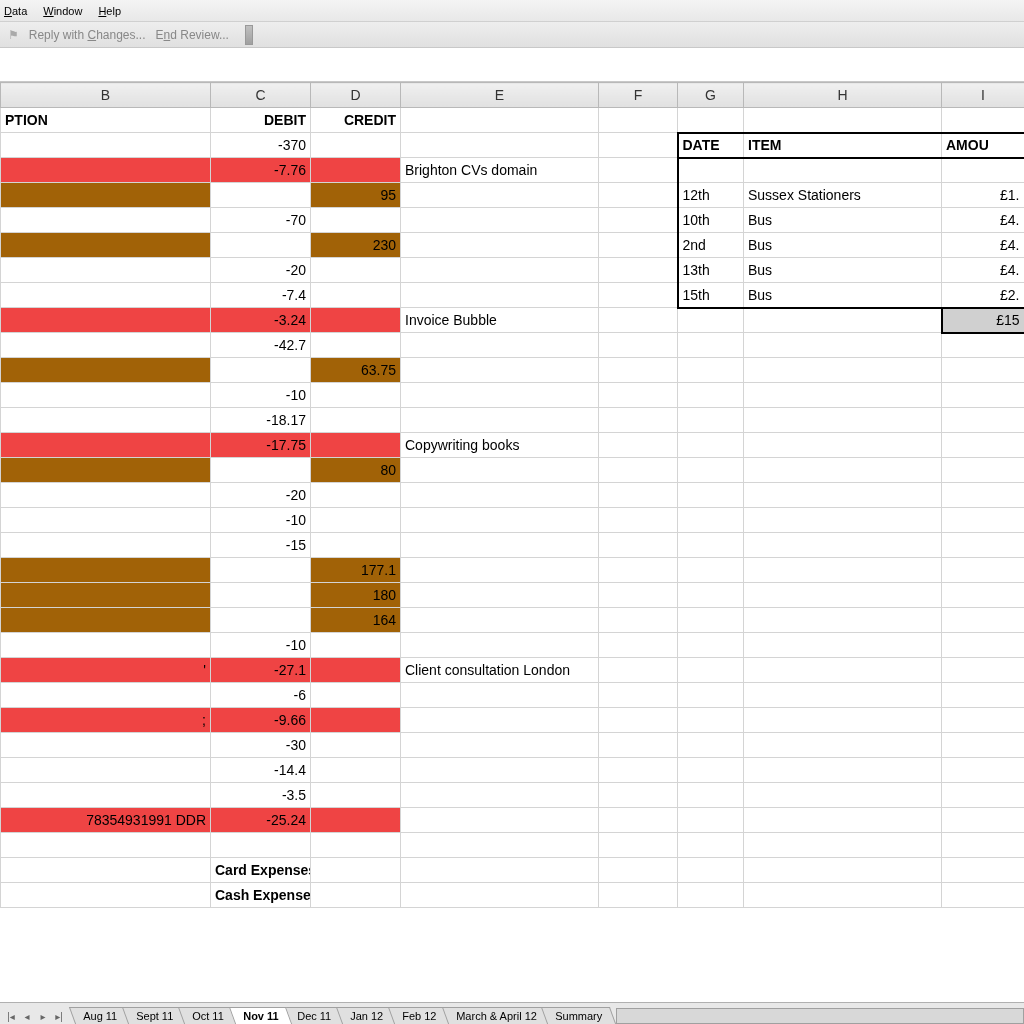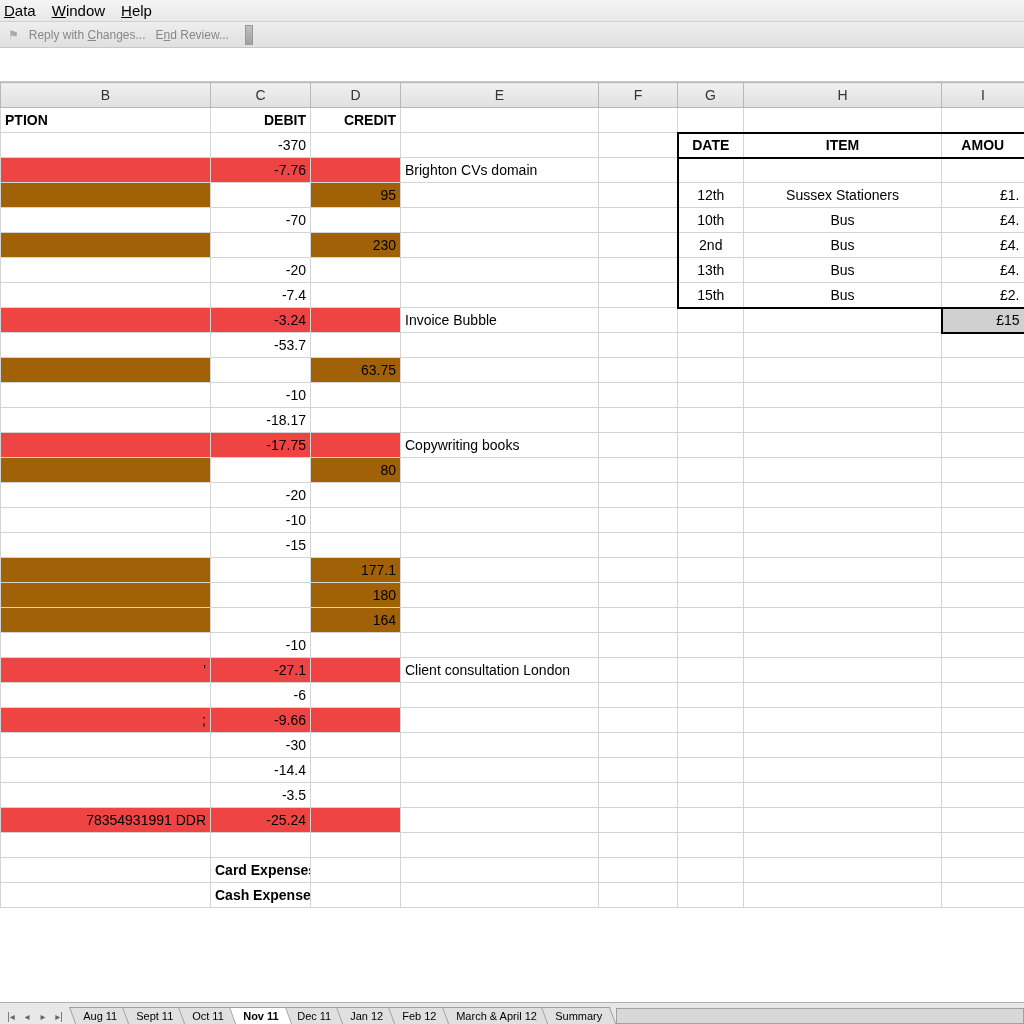--- a/index.html
+++ b/index.html
@@ -1,37 +1,37 @@
 <!DOCTYPE html>
 <html><head>
 <meta charset="utf-8">
 <style>
 * { box-sizing: border-box; margin: 0; padding: 0; }
 body { font-family: Arial, sans-serif; font-size: 13px; background: #fff; color: #000; width: 1024px; height: 1024px; overflow: hidden; }
-.menubar { background: linear-gradient(#f4f4f4, #e8e8e8); height: 22px; display: flex; align-items: center; padding: 0 4px; gap: 16px; font-size: 15px; border-bottom: 1px solid #d0d0d0; }
+.menubar { background: linear-gradient(#f4f4f4, #e8e8e8); height: 22px; display: flex; align-items: center; padding: 0 4px; gap: 16px; font-size: 11px; border-bottom: 1px solid #d0d0d0; }
 .menubar span { cursor: default; }
 .menubar span u { text-decoration: underline; }
 .toolbar { background: linear-gradient(#eeeeee, #e0e0e0); height: 26px; display: flex; align-items: center; gap: 10px; padding: 0 8px; font-size: 12px; color: #888; border-bottom: 1px solid #c8c8c8; }
 .toolbar .sep { width: 8px; height: 20px; background: linear-gradient(#c0c0c0, #a0a0a0); margin-left: 6px; border: 1px solid #999; }
 .gap { height: 34px; background: #fff; border-bottom: 1px solid #c8c8c8; }
 .sheet { position: relative; }
 table.grid { border-collapse: collapse; table-layout: fixed; width: 1024px; }
 table.grid th, table.grid td { border: 1px solid #d4d4d4; height: 25px; padding: 0 4px; font-size: 14px; overflow: hidden; white-space: nowrap; }
 table.grid th { background: linear-gradient(#f0f0f0, #e0e0e0); font-weight: normal; text-align: center; color: #333; border: 1px solid #b8b8b8; }
 .col-B { width: 210px; }
 .col-C { width: 100px; }
 .col-D { width: 90px; }
 .col-E { width: 198px; }
 .col-F { width: 79px; }
 .col-G { width: 66px; }
 .col-H { width: 198px; }
 .col-I { width: 83px; }
 .hdr-bold { font-weight: bold; font-size: 15px; margin-top: 31px; }
 .ar { text-align: right; }
-.ac { text-align: center; }
+.ac { }
 .yellow { background: #ef4444; }
 .blue { background: #a16207; }
 .grey { background: #d0d0d0; }
 .tb-t { border-top: 2px solid #000 !important; }
 .tb-b { border-bottom: 2px solid #000 !important; }
 .tb-l { border-left: 2px solid #000 !important; }
 .tb-r { border-right: 2px solid #000 !important; }
 .tabs { position: absolute; bottom: 0; left: 0; width: 1024px; height: 22px; background: #e8e8e8; display: flex; align-items: flex-end; border-top: 1px solid #b0b0b0; font-size: 11px; padding-left: 4px; }
 .tabs .nav { display: flex; gap: 2px; margin-right: 6px; align-items: center; }
 .tabs .nav span { width: 14px; height: 14px; font-size: 10px; color: #666; text-align: center; line-height:14px; cursor:pointer; }
@@ -169,21 +169,21 @@
           <td class="ar yellow">-3.24</td>
           <td class="ar yellow"></td>
           <td>Invoice Bubble</td>
           <td></td>
           <td></td>
           <td></td>
           <td class="ar grey tb-l tb-r tb-b">£15</td>
         </tr>
         <tr>
           <td></td>
-          <td class="ar">-53.7</td>
+          <td class="ar">-42.7</td>
           <td class="ar"></td>
           <td></td>
           <td></td>
           <td></td>
           <td></td>
           <td></td>
         </tr>
         <tr>
           <td class="blue"></td>
           <td class="ar"></td>

